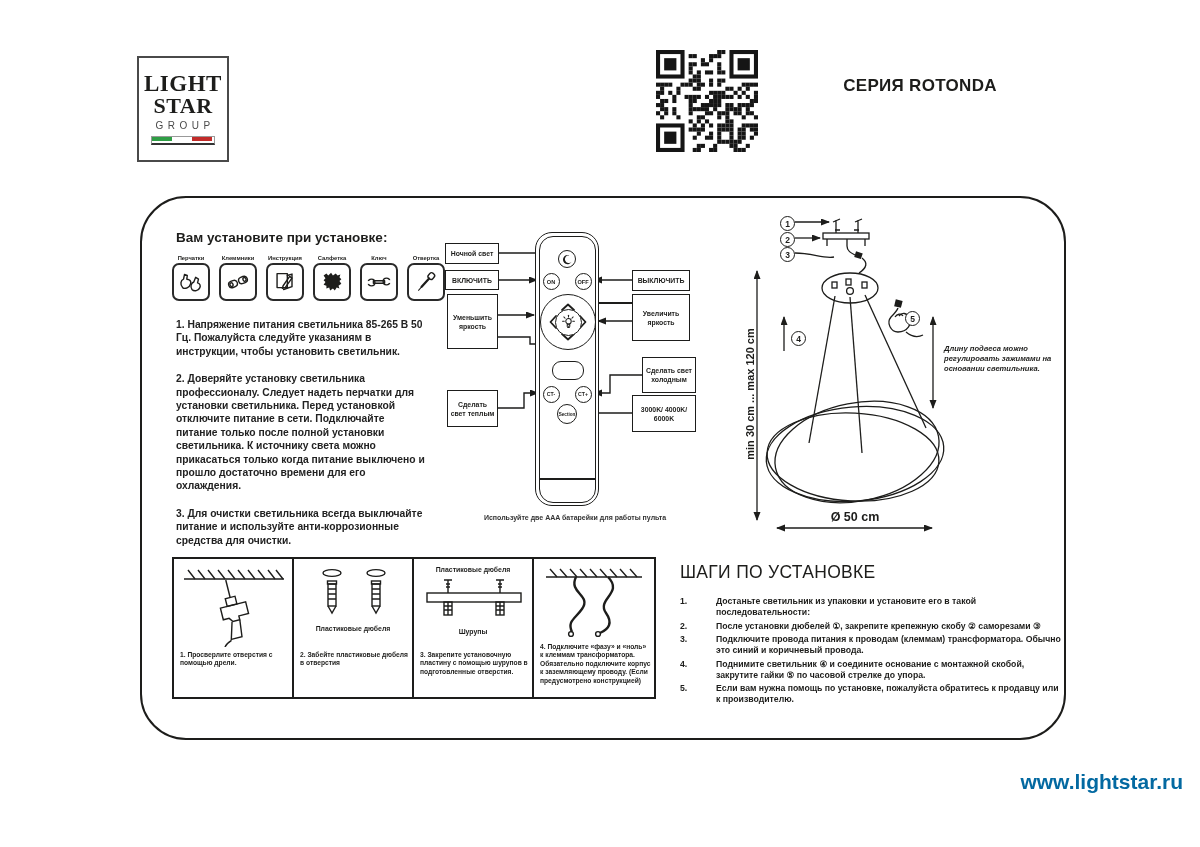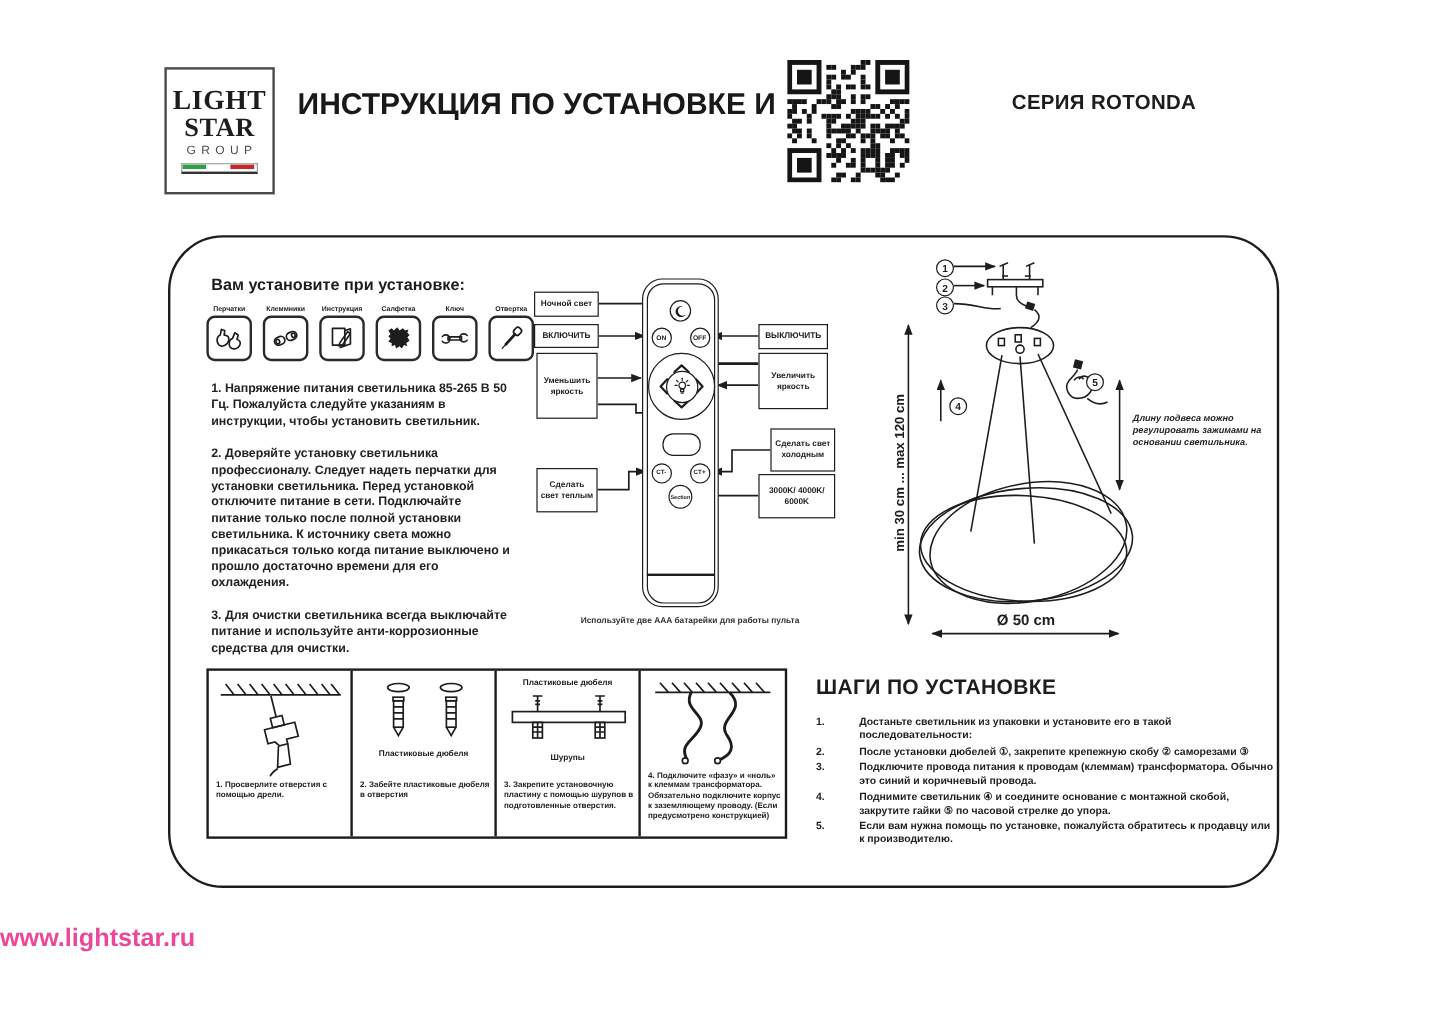--- a/index.html
+++ b/index.html
@@ -76,48 +76,47 @@
   
   .panels{position:absolute;left:172px;top:557px;width:484px;height:142px;border:2px solid #1d1d1b;display:grid;grid-template-columns:repeat(4,1fr);box-sizing:border-box;}
   .panel{border-right:2px solid #1d1d1b;position:relative;box-sizing:border-box;}
   .panel:last-child{border-right:none;}
   .panel svg{position:absolute;}
   .panel svg path,.panel svg line,.panel svg rect,.panel svg ellipse,.panel svg circle{stroke:#1d1d1b;fill:none;stroke-width:1.4;}
   .panel-caption{position:absolute;left:6px;right:3px;font-size:6.7px;font-weight:600;line-height:8.4px;}
   .panel-label{position:absolute;left:0;right:0;text-align:center;font-size:6.9px;font-weight:700;}
   
   .steps{position:absolute;left:680px;top:562px;width:384px;}
-  .steps-title{font-size:17.5px;font-weight:700;letter-spacing:.3px;}
+  .steps-title{font-size:17.5px;font-weight:400;letter-spacing:.3px;}
   .steps-list{margin-top:13px;}
   .step{display:flex;margin-bottom:2.5px;font-size:8.7px;font-weight:600;line-height:11px;}
   .step-num{width:36px;flex:none;font-weight:700;}
   .step-text{flex:1;}
   
-  .footer{position:absolute;left:0;right:4px;top:770px;text-align:left;font-size:21px;font-weight:700;color:#ec4899;}
+  .footer{position:absolute;left:0;right:17px;top:770px;text-align:right;font-size:21px;font-weight:700;color:#0369a1;}
 </style>
 </head>
 <body>
 
 <div class="page">
 
   <div class="logo">
     <div class="logo-w1">LIGHT</div>
     <div class="logo-w2">STAR</div>
     <div class="logo-w3">GROUP</div>
     <div class="logo-flag">
       <svg width="60" height="4" viewBox="0 0 60 4">
         <rect x="0" y="0" width="20" height="4" fill="#2f9e45"></rect>
         <rect x="20" y="0" width="20" height="4" fill="#ffffff"></rect>
         <rect x="40" y="0" width="20" height="4" fill="#c22b29"></rect>
       </svg>
     </div>
   </div>
 
   <div class="doc-title">
-    <div>ИНСТРУКЦИЯ ПО УСТАНОВКЕ И</div>
   </div>
 
   <svg id="qr-svg" class="qr" viewBox="0 0 100 100">
       <g fill="#151515">
         <rect x="60" y="0" width="4" height="4"></rect>
         <rect x="64" y="0" width="4" height="4"></rect>
         <rect x="32" y="4" width="4" height="4"></rect>
         <rect x="36" y="4" width="4" height="4"></rect>
         <rect x="52" y="4" width="4" height="4"></rect>
         <rect x="56" y="4" width="4" height="4"></rect>

